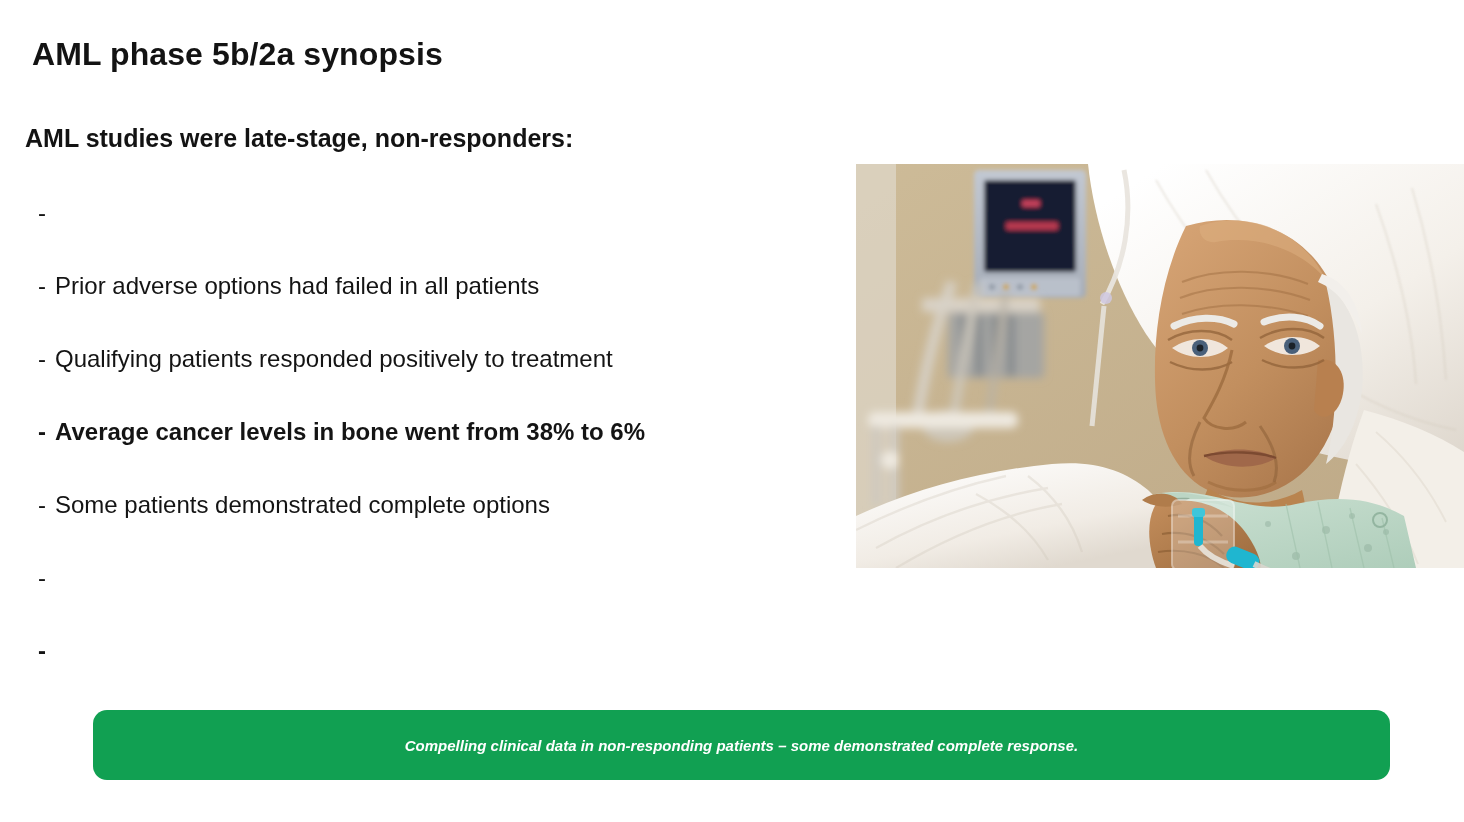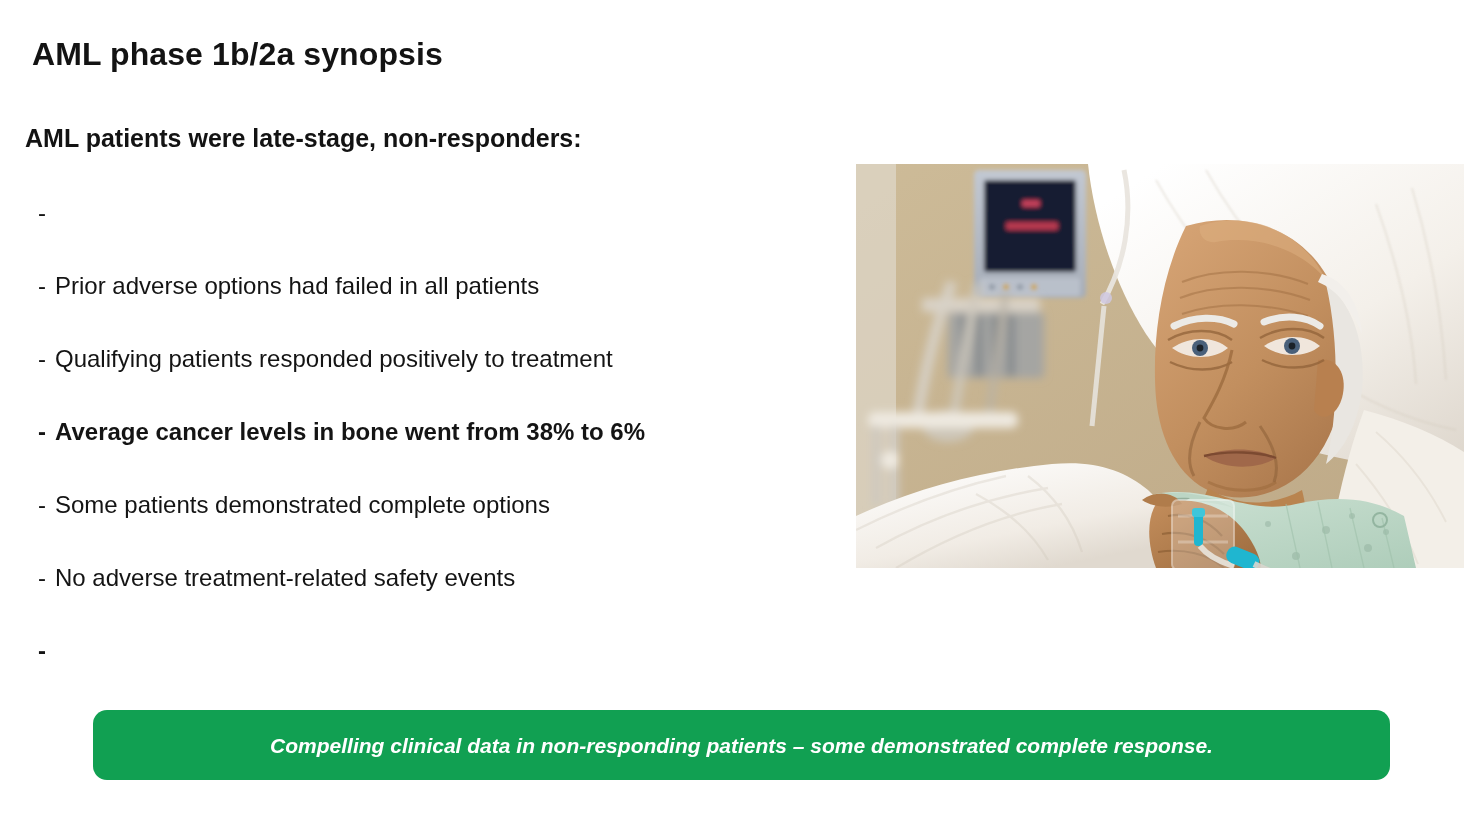--- a/index.html
+++ b/index.html
@@ -58,34 +58,34 @@
     left:93px; top:710px;
     width:1297px; height:70px;
     background:#11a052;
     border-radius:14px;
     display:flex; flex-direction:column;
     align-items:center; justify-content:center;
     padding:4px 18px;
   }
   .banner-line {
     color:#ffffff;
-    font-size:21px;
+    font-size:15px;
     font-weight:bold;
     font-style:italic;
     line-height:29px;
     text-align:left;
     white-space:nowrap;
   }
 </style>
 </head>
 <body>
 
-<div id="slide-title">AML phase 1b/2a synopsis</div>
-
-<div id="subtitle">AML patients were late-stage, non-responders:</div>
+<div id="slide-title">AML phase 5b/2a synopsis</div>
+
+<div id="subtitle">AML studies were late-stage, non-responders:</div>
 
 <div id="bullet-list">
 
   <div class="bullet-row">
     <span class="bullet-dash">-</span>
   </div>
 
   <div class="bullet-row">
     <span class="bullet-dash">-</span>
     <span>Prior adverse options had failed in all patients</span>
@@ -101,21 +101,20 @@
     <span>Average cancer levels in bone went from 38% to 6%</span>
   </div>
 
   <div class="bullet-row">
     <span class="bullet-dash">-</span>
     <span>Some patients demonstrated complete options</span>
   </div>
 
   <div class="bullet-row">
     <span class="bullet-dash">-</span>
-    <span>No adverse treatment-related safety events</span>
   </div>
 
   <div class="bullet-row bold">
     <span class="bullet-dash">-</span>
   </div>
 
 </div>
 
 <div id="patient-photo">
   <svg viewBox="0 0 608 404" preserveAspectRatio="xMidYMid slice">

